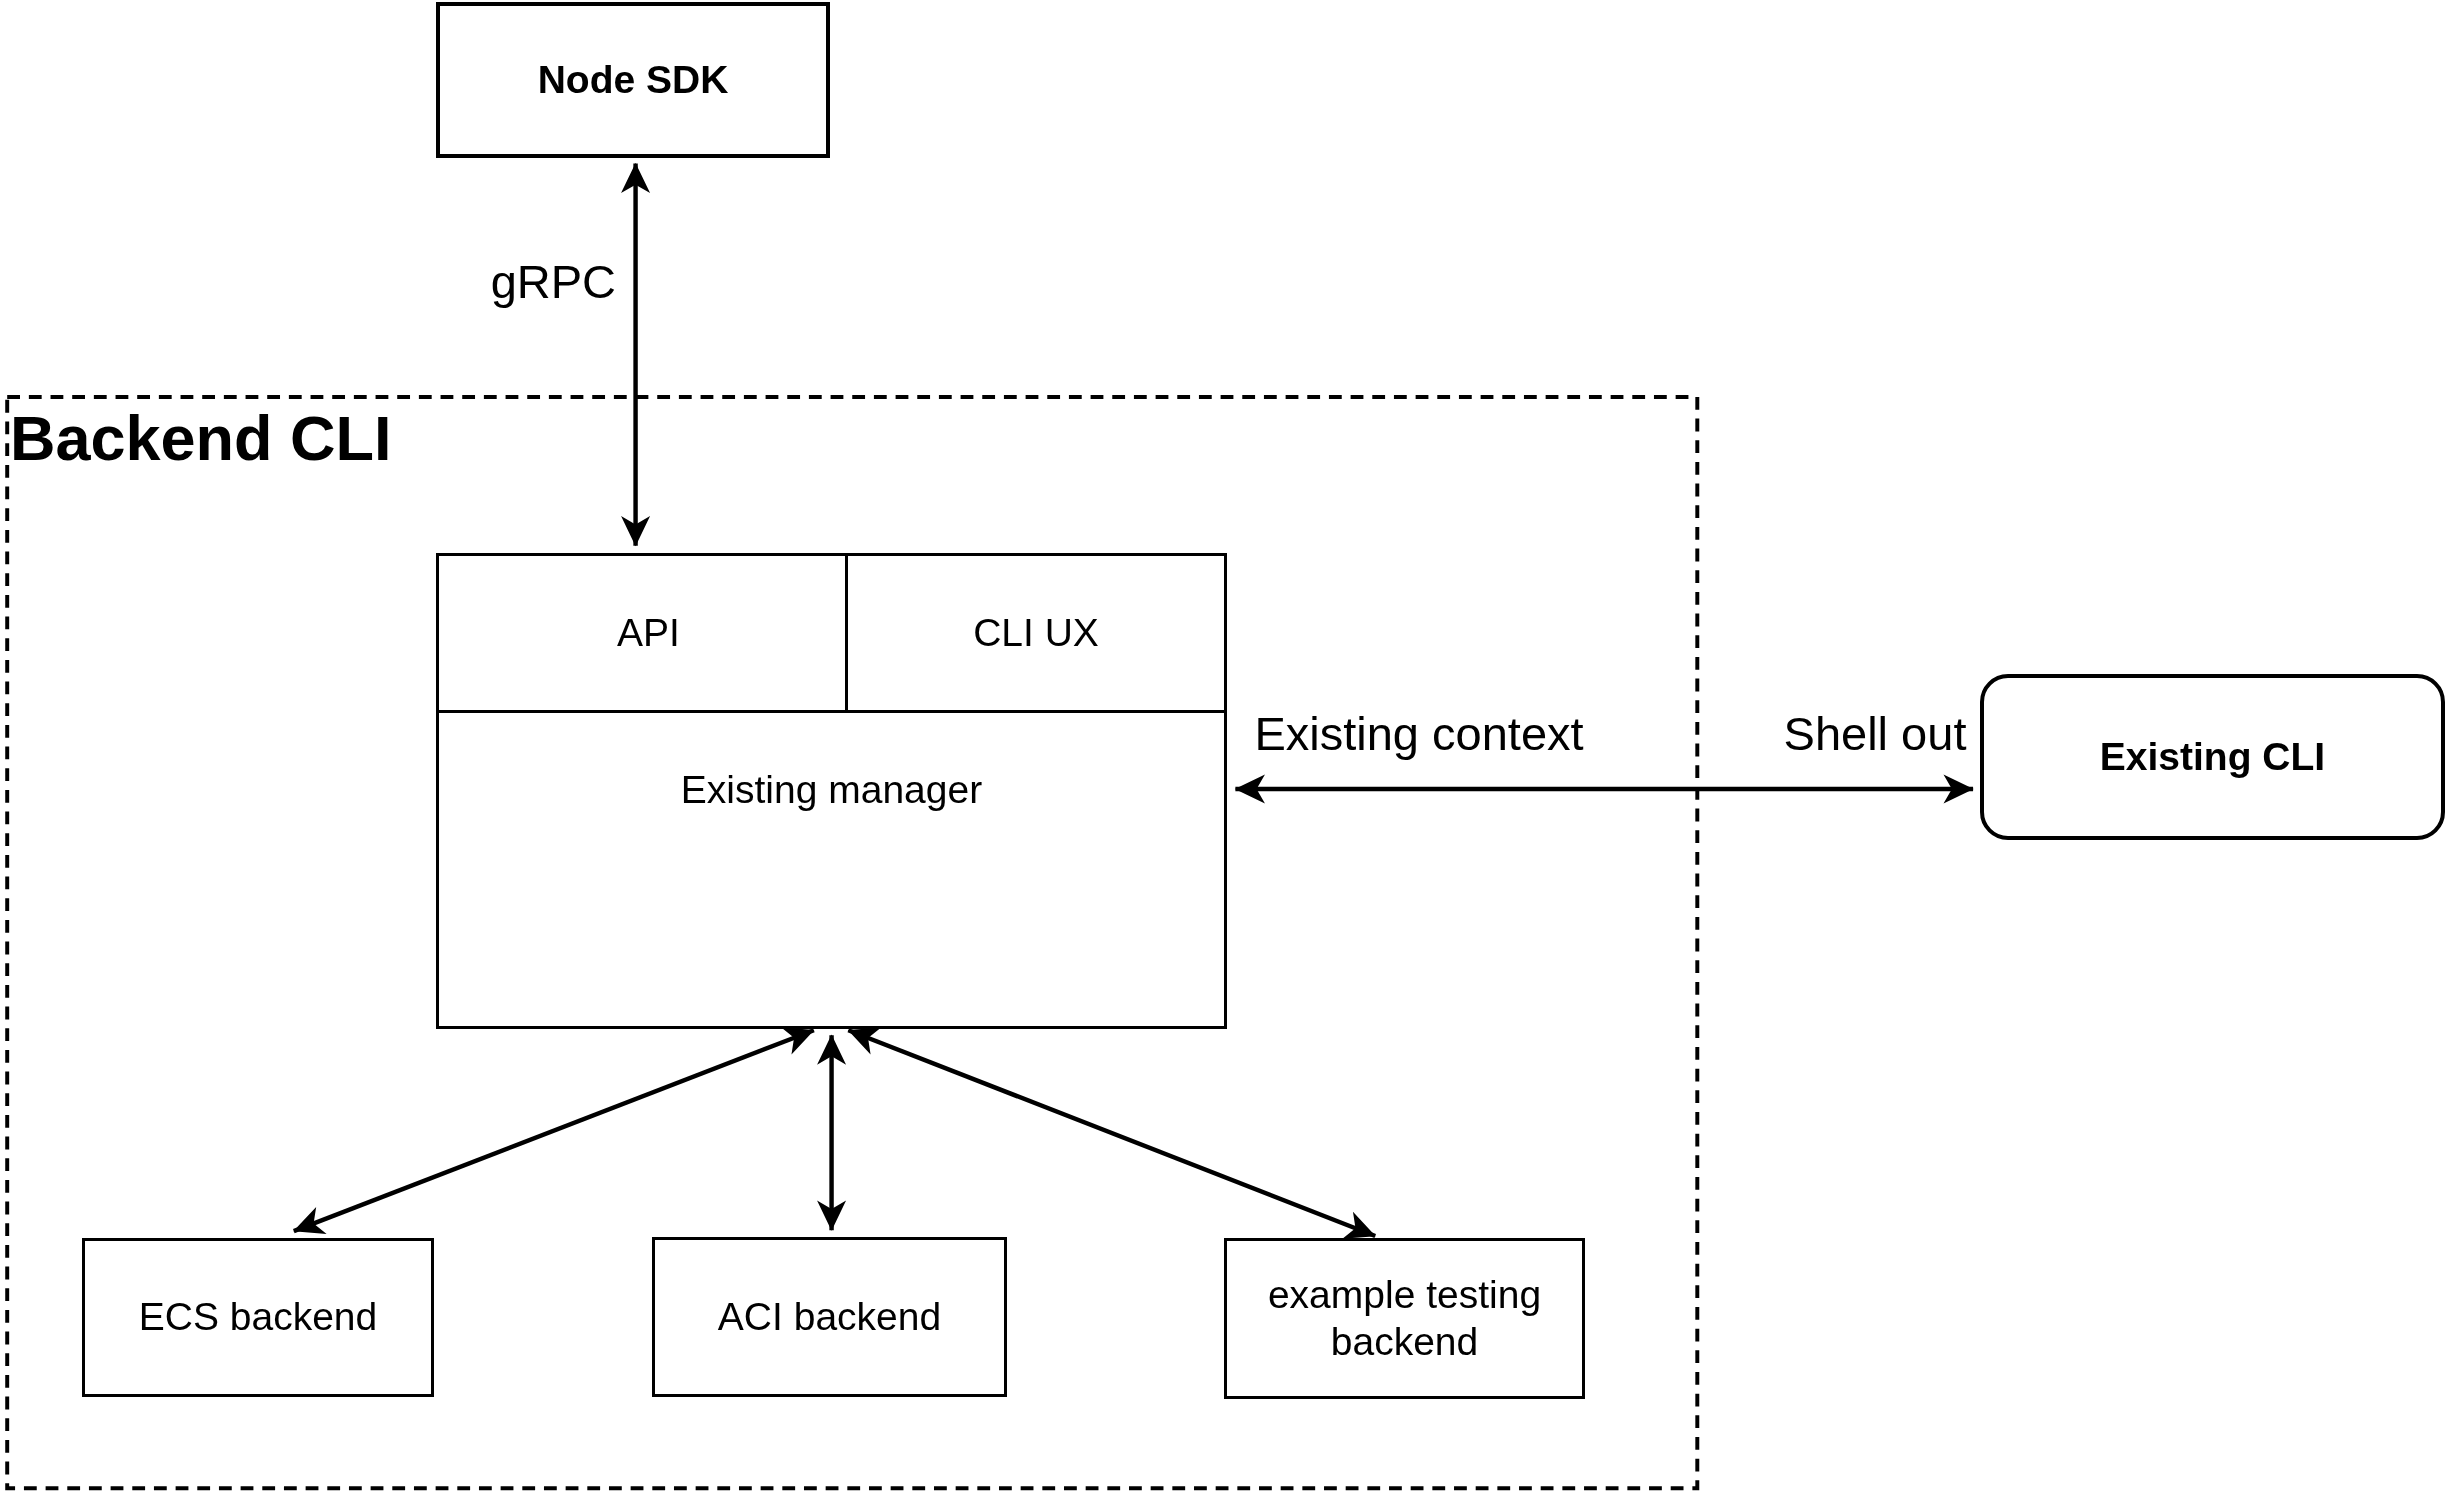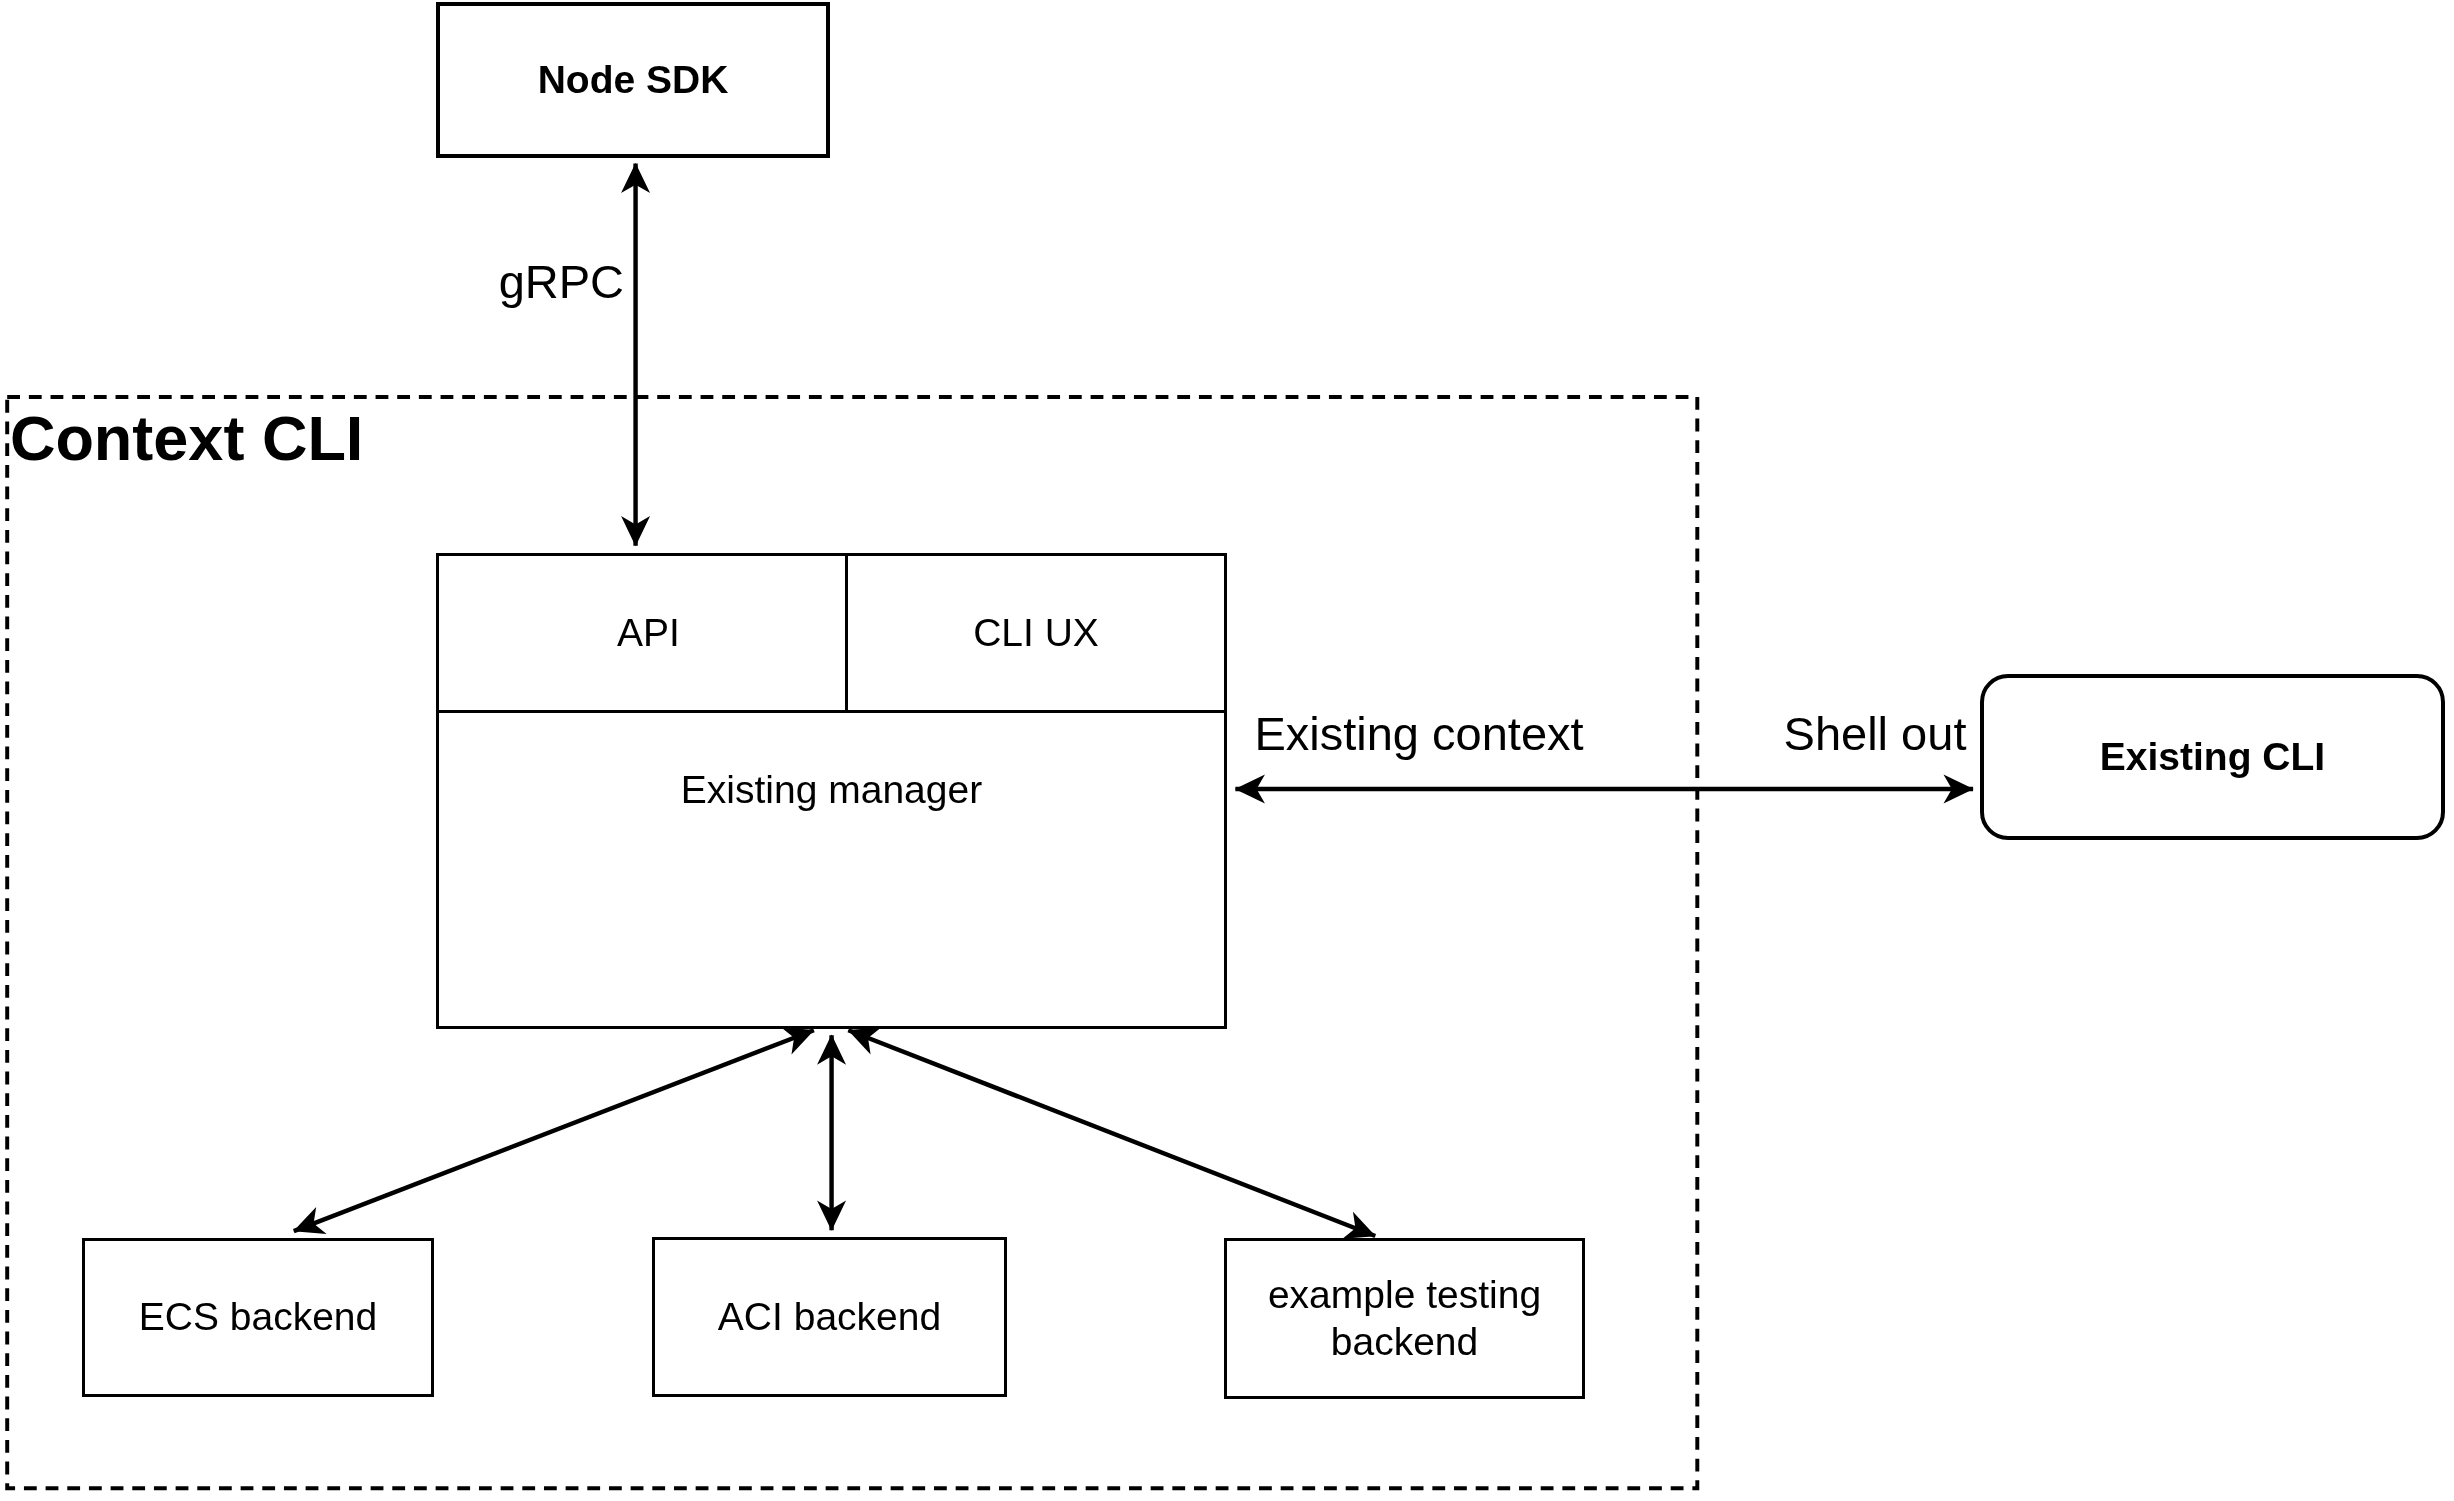--- a/index.html
+++ b/index.html
@@ -28,21 +28,21 @@
   .row-top { height:154px; }
   .row-mid { height:157px; border-top:3.9px solid #000000; }
   .row-bot { flex:1; border-top:3.9px solid #000000; }
   .cell { display:flex; align-items:center; justify-content:center; }
   .cell-left { width:396px; border-right:3.9px solid #000000; }
   .cell-right { flex:1; }
   .rowfill { display:flex; align-items:center; justify-content:center; }
   .lbl { position:absolute; z-index:1; font-size:47px; white-space:nowrap; }
   .lbl-title { font-size:63px; font-weight:bold; }
   .center-anchor { transform:translateX(-50%); }
-  .right-anchor { transform:translateX(-100%);margin-left:8px; }
+  .right-anchor { transform:translateX(-100%); }
 </style>
 </head>
 <body>
 
 <div class="canvas">
 
   <svg class="wires" width="2455" height="1501" viewBox="0 0 2492 1524">
     <defs>
       <marker id="ah" viewBox="0 0 12 12" refX="11.2" refY="6" markerWidth="34" markerHeight="34" orient="auto-start-reverse" markerUnits="userSpaceOnUse">
         <path d="M 0.6,0.8 L 11.4,6 L 0.6,11.2 L 3.6,6 Z" fill="#000000"></path>
@@ -61,21 +61,21 @@
 
     <line x1="861" y1="1046" x2="1396" y2="1255" stroke="#000000" stroke-width="4.5" marker-start="url(#ah)" marker-end="url(#ah)"></line>
   </svg>
 
   <div class="box heavy" style="left:436px; top:2px; width:394px; height:156px;">
     <span>Node SDK</span>
   </div>
 
   <div class="lbl right-anchor" style="left:616px; top:254px;">gRPC</div>
 
-  <div class="lbl lbl-title" style="left:9.9px; top:402px;">Context CLI</div>
+  <div class="lbl lbl-title" style="left:9.9px; top:402px;">Backend CLI</div>
 
   <div class="box composite" style="left:436px; top:553px; width:791px; height:476px;">
     <div class="row row-top">
       <div class="cell cell-left">
         <span>API</span>
       </div>
       <div class="cell cell-right">
         <span>CLI UX</span>
       </div>
     </div>

